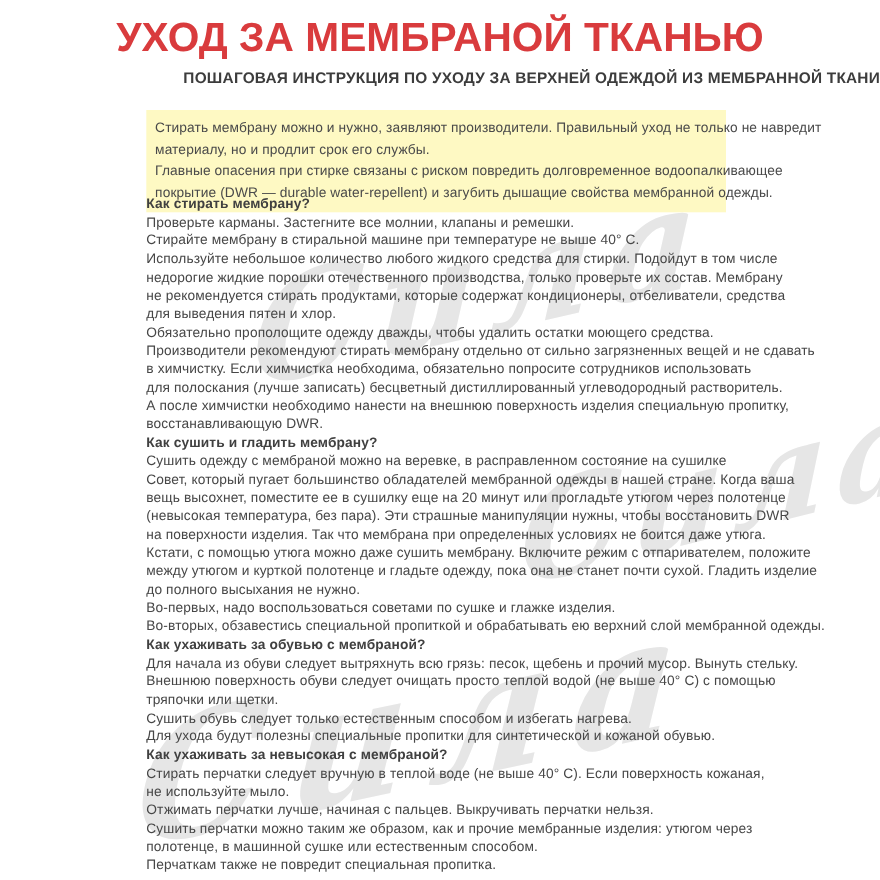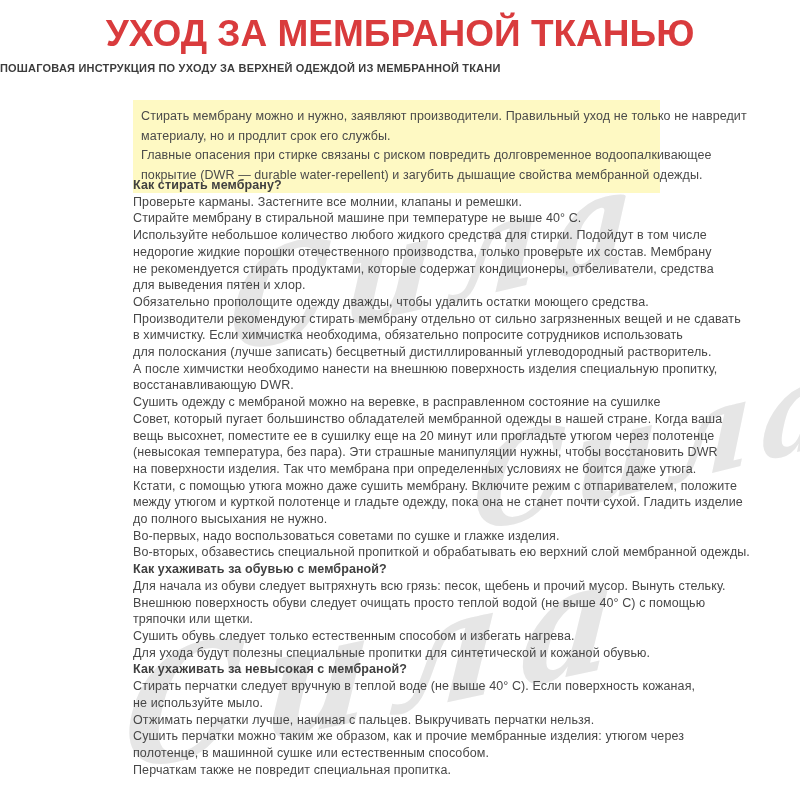--- a/index.html
+++ b/index.html
@@ -31,23 +31,23 @@
     margin:14px 0 0 0;
     text-align:center;
     color:#d93b3d;
     font-size:37px;
     font-weight:bold;
     letter-spacing:0px;
     line-height:1.1;
   }
   .doc-subtitle{
     margin:7px 0 0 0;
-    text-align:left;
+    text-align:right;
     color:#3c3c3c;
-    font-size:11px;
+    font-size:14px;
     font-weight:bold;
     letter-spacing:0.2px;
   }
   .intro-box{
     position:absolute;
     left:133px;top:86px;
     width:511px;
     background:#fef9c3;
     padding:7px 8px 8px 8px;
     font-size:12.5px;
@@ -105,20 +105,21 @@
 для выведения пятен и хлор.
 Обязательно прополощите одежду дважды, чтобы удалить остатки моющего средства.
 Производители рекомендуют стирать мембрану отдельно от сильно загрязненных вещей и не сдавать
 в химчистку. Если химчистка необходима, обязательно попросите сотрудников использовать
 для полоскания (лучше записать) бесцветный дистиллированный углеводородный растворитель.
 А после химчистки необходимо нанести на внешнюю поверхность изделия специальную пропитку,
 восстанавливающую DWR.</div>
       </div>
 
       <div class="section">
+        <div class="section-heading">Как сушить и гладить мембрану?</div>
         <div class="section-body">Сушить одежду с мембраной можно на веревке, в расправленном состояние на сушилке
 Совет, который пугает большинство обладателей мембранной одежды в нашей стране. Когда ваша
 вещь высохнет, поместите ее в сушилку еще на 20 минут или прогладьте утюгом через полотенце
 (невысокая температура, без пара). Эти страшные манипуляции нужны, чтобы восстановить DWR
 на поверхности изделия. Так что мембрана при определенных условиях не боится даже утюга.
 Кстати, с помощью утюга можно даже сушить мембрану. Включите режим с отпаривателем, положите
 между утюгом и курткой полотенце и гладьте одежду, пока она не станет почти сухой. Гладить изделие
 до полного высыхания не нужно.</div>
       </div>
 

